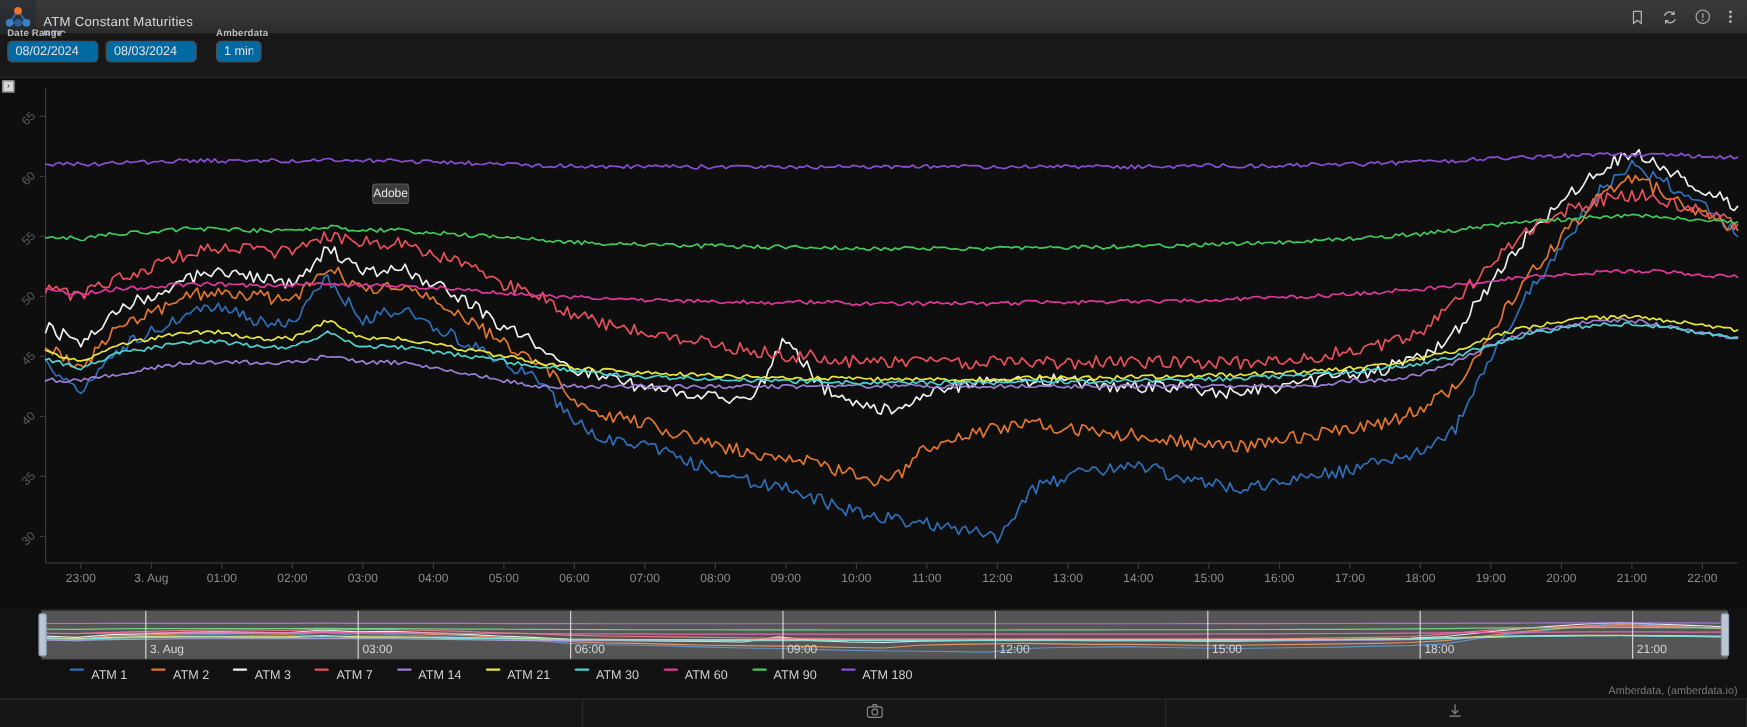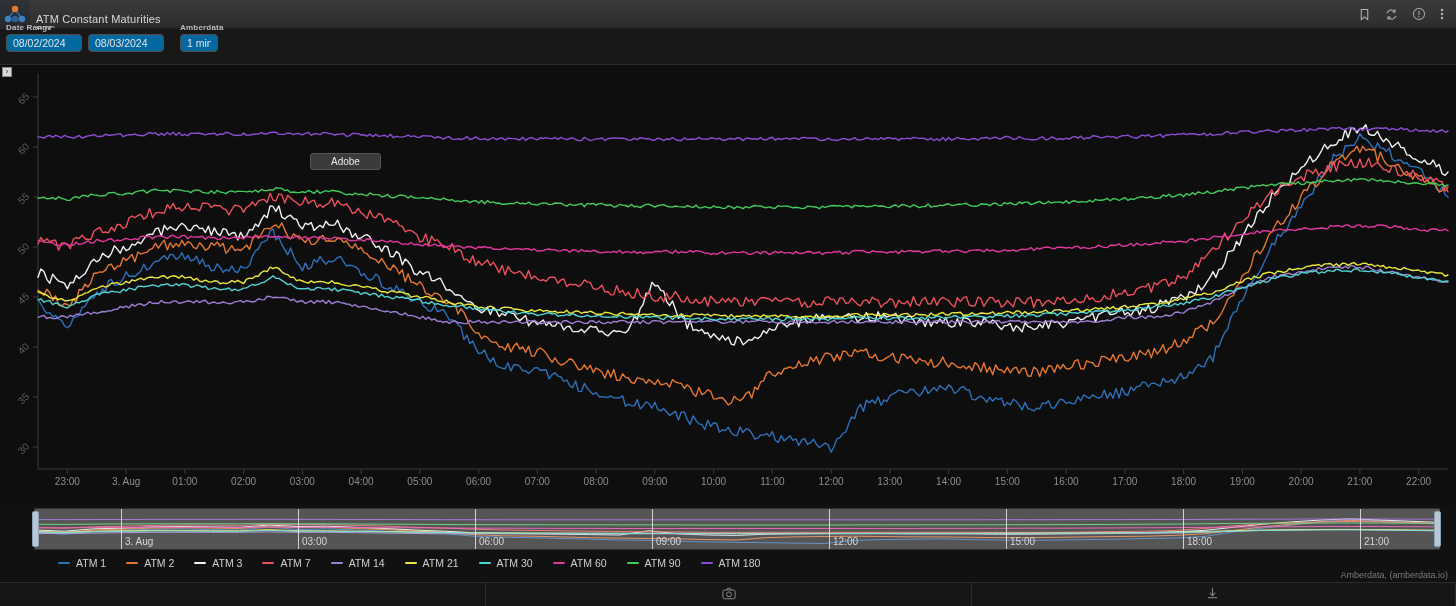--- a/index.html
+++ b/index.html
@@ -56,42 +56,42 @@
   .watermark {
     position:absolute; left:50%; top:50%; transform:translate(-50%,-50%);
     font-size:64px; color:#1b1b1b; letter-spacing:2px; font-family:"Liberation Sans", sans-serif;
     user-select:none; pointer-events:none;
   }
   .plot-svg { position:absolute; left:0; top:0; }
 
   .adobe-badge {
     position:absolute; left:310px; top:88px;
     background:#3b3b3b; border:1px solid #555; border-radius:3px;
-    color:#e8e8e8; font-size:10px; padding:2px 20px;
+    color:#e8e8e8; font-size:10px; padding:2px 0;
   }
 
   .ytick { font-size:10px; fill:#5e5e5e; font-family:"Liberation Sans", sans-serif; }
   .xtick { font-size:10px; fill:#8d8d8d; font-family:"Liberation Sans", sans-serif; }
 
   
   .navigator {
     position:absolute; top:508px; left:34px; width:1405px; height:42px;
     background:#1a1a1a; border:1px solid #2e2e2e;
   }
   .nav-mask { position:absolute; top:0; left:0; width:1405px; height:40px; background: rgba(255,255,255,0.26); }
   .nav-handle { position:absolute; top:2px; width:7px; height:36px; background:#b9c6d6; border:1px solid #8fa0b4; border-radius:2px; }
   .nav-label { position:absolute; bottom:2px; font-size:10px; color:#d6d6d6; }
   .nav-grid { position:absolute; top:0; width:1px; height:40px; background:#e8e8e8; opacity:.85; }
 
   
   .legend {
     position:absolute; top:554px; left:0; width:1456px; height:18px;
     display:flex; align-items:center; padding-left:58px; gap: 20px;
   }
-  .legend-item { display:flex; align-items:center; gap:6px; cursor:pointer; }
+  .legend-item { display:flex; gap:6px; cursor:pointer; }
   .legend-dash { width:12px; height:2px; border-radius:1px; display:block; }
   .legend-label { font-size:10.5px; color:#cfcfcf; }
 
   .credit { position:absolute; right:8px; top:570px; font-size:9px; color:#7a7a7a;text-align:right; }
 
   
   .bottombar {
     position:absolute; bottom:0; left:0; width:1456px; height:24px;
     background:#161616; border-top:1px solid #2b2b2b; display:flex;
   }

